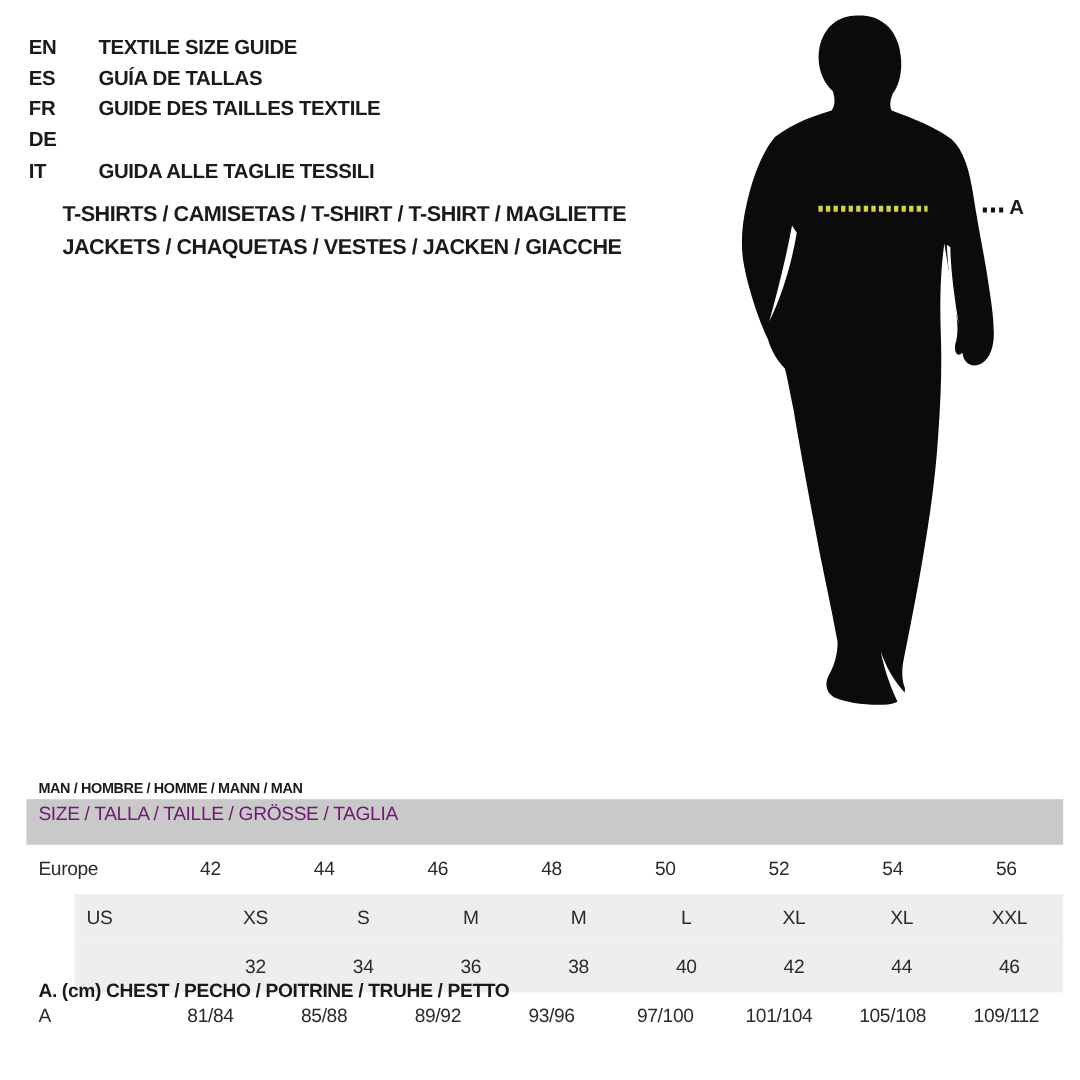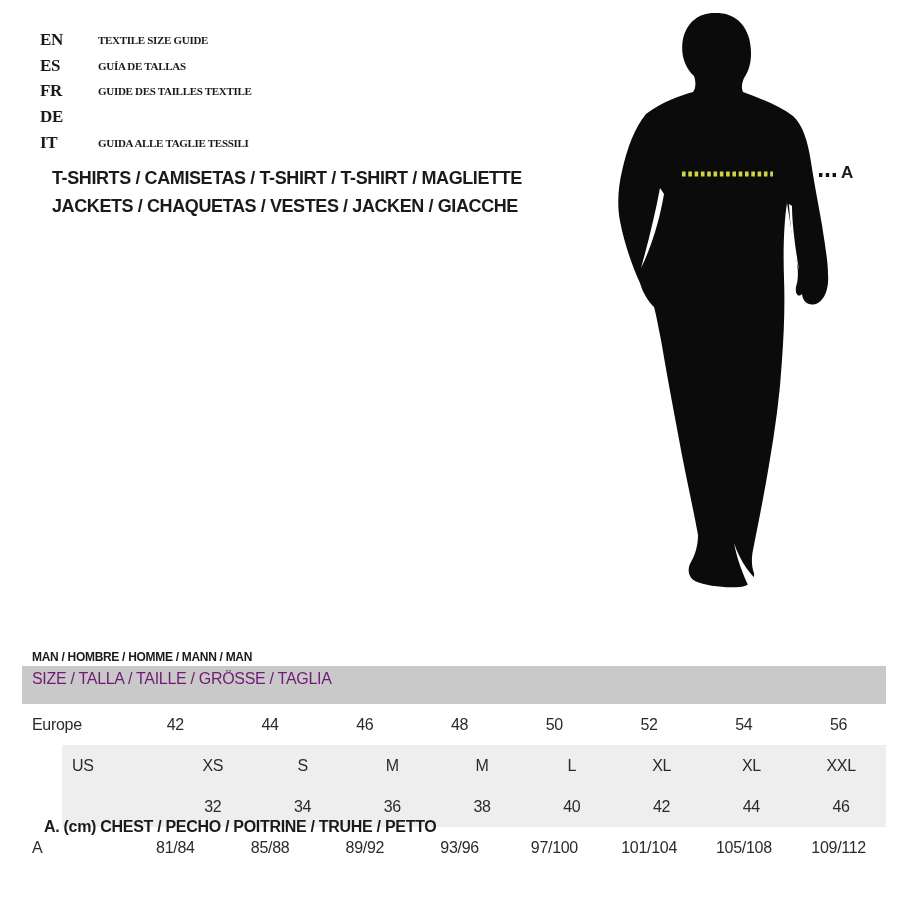--- a/index.html
+++ b/index.html
@@ -1,41 +1,41 @@
 <!DOCTYPE html>
 <html><head>
 <meta charset="utf-8">
 <style>
   html,body{margin:0;padding:0;}
   body{
     width:900px;height:900px;position:relative;background:#ffffff;
     font-family:"Liberation Sans",sans-serif;color:#1a1a1a;overflow:hidden;
   }
   
-  .lang-block{position:absolute;left:40px;top:27px;font-family:Liberation Serif, serif;}
+  .lang-block{position:absolute;left:24px;top:27px;}
   .lang-row{display:flex;height:25.7px;align-items:center;}
   .lang-code{width:58px;font-size:17px;font-weight:bold;letter-spacing:-0.3px;}
-  .lang-label{font-size:11px;font-weight:bold;letter-spacing:-0.3px;white-space:nowrap;}
+  .lang-label{font-size:17px;font-weight:bold;letter-spacing:-0.3px;white-space:nowrap;}
   
   .categories{position:absolute;left:32px;top:164px;margin-left:20px;}
   .cat-line{font-size:18px;font-weight:bold;letter-spacing:-0.4px;line-height:28px;white-space:nowrap;}
   
   .figure-wrap{position:absolute;left:612px;top:10px;width:238px;height:580px;}
   .a-label{position:absolute;left:841px;top:163px;font-size:17px;font-weight:bold;}
   
   .section-title{position:absolute;left:32px;top:650px;font-size:12px;font-weight:bold;letter-spacing:-0.3px;}
   
   .size-table{position:absolute;left:22px;top:666px;width:864px;font-size:16px;letter-spacing:-0.3px;color:#2b2b2b;}
   .thead{height:38px;line-height:26px;background:#c9c9c9;padding-left:10px;color:#701a75;}
   .trow{display:grid;grid-template-columns:106px repeat(8,1fr);height:41px;align-items:center;}
   .trow.band{background:#eeeeee;margin-left:40px;}
   .tlabel{padding-left:10px;text-align:left;}
   .tcell{text-align:center;}
   
-  .footnote{position:absolute;left:32px;top:818px;font-size:16px;font-weight:bold;letter-spacing:-0.3px;margin-left:12px;}
+  .footnote{position:absolute;left:32px;top:818px;font-size:16px;font-weight:bold;letter-spacing:-0.3px;}
 </style>
 </head>
 <body>
 
 <div class="lang-block">
   <div class="lang-row">
     <span class="lang-code">EN</span>
     <span class="lang-label">TEXTILE SIZE GUIDE</span>
   </div>
   <div class="lang-row">

